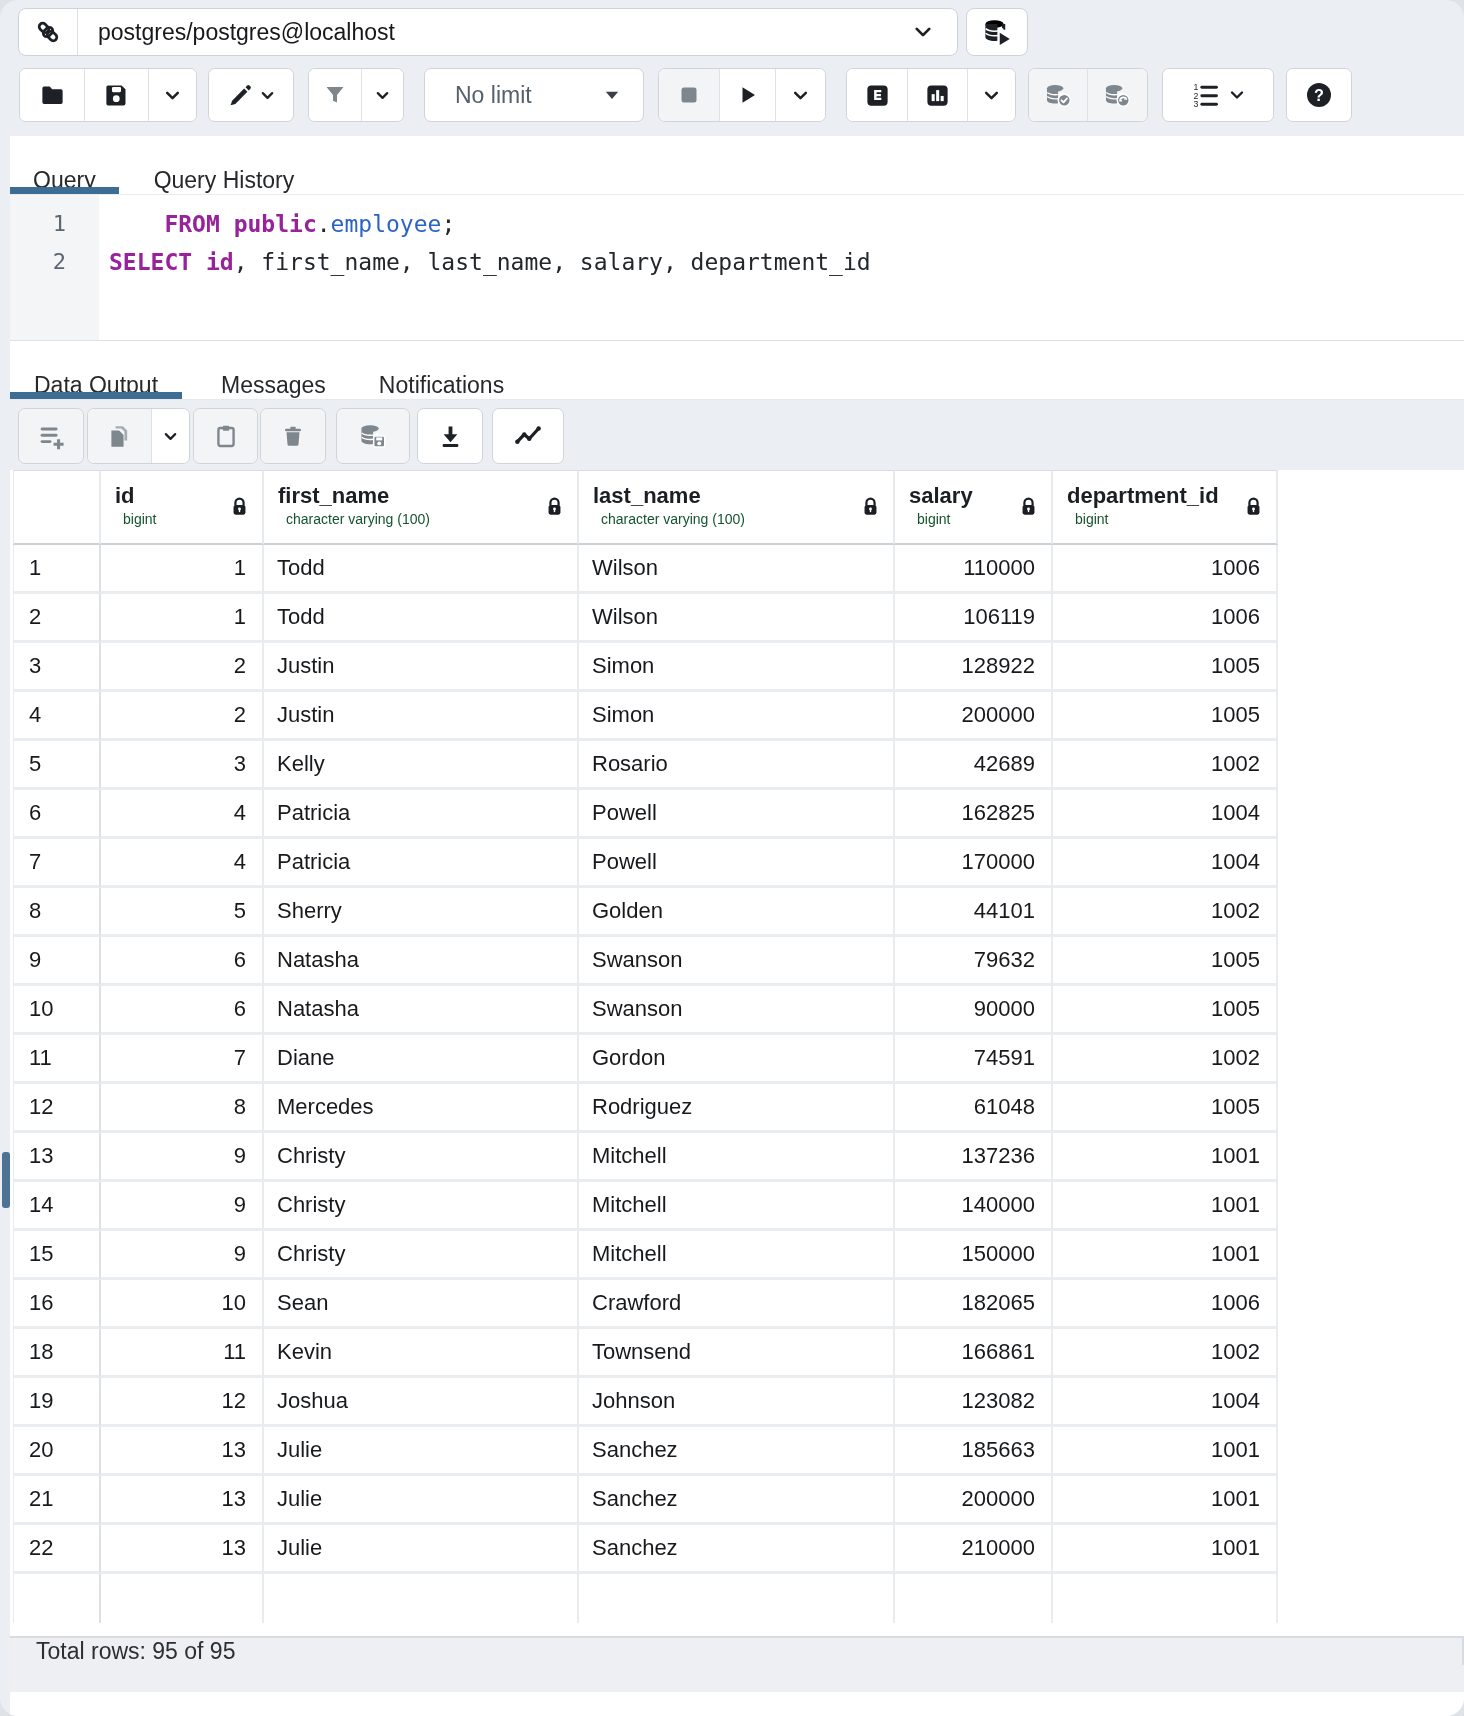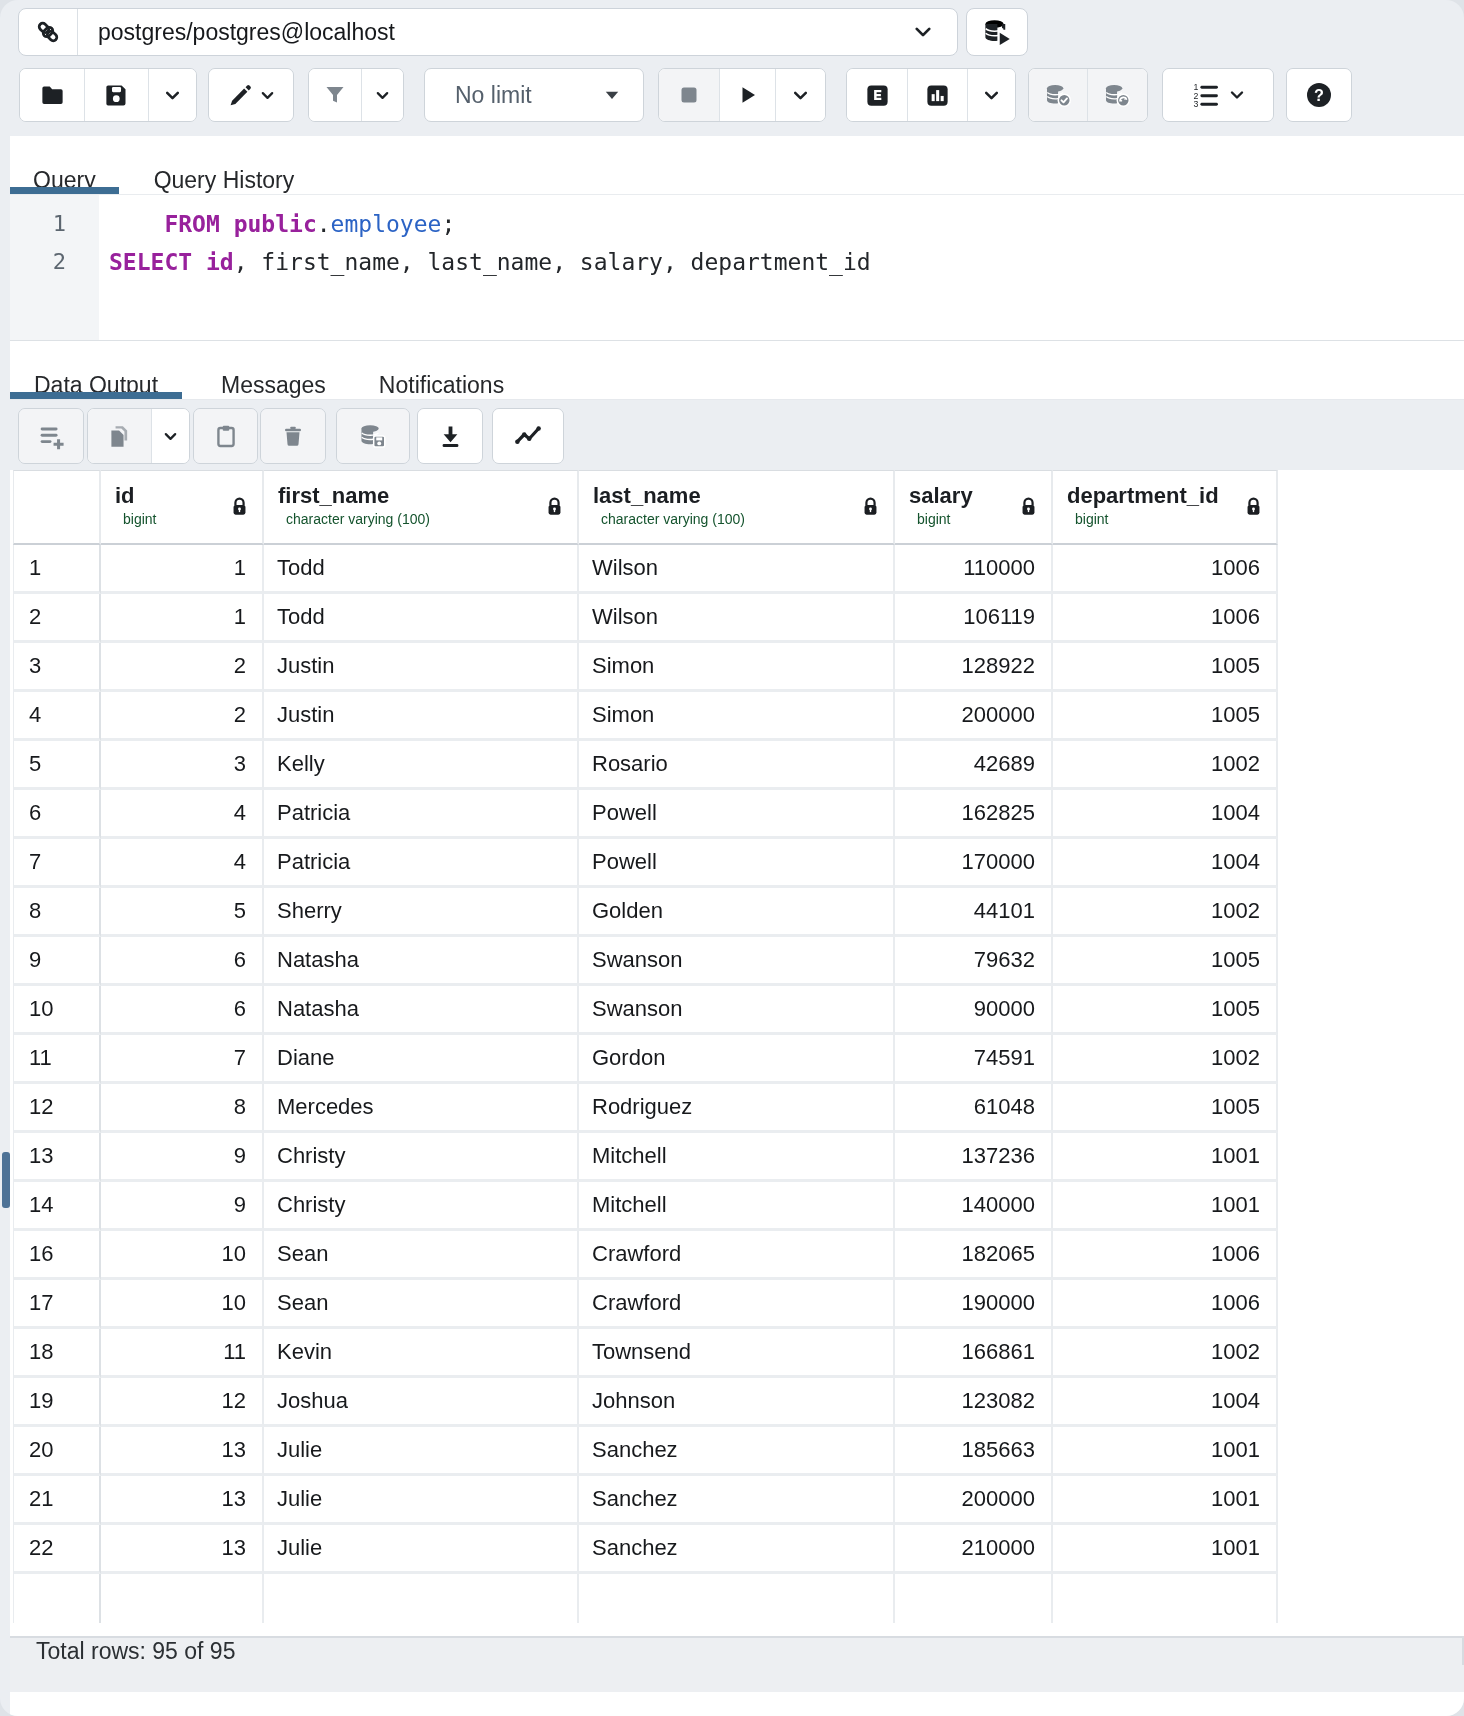--- a/index.html
+++ b/index.html
@@ -553,33 +553,33 @@
           </tr>
           <tr>
             <td class="rownum">14</td>
             <td class="al-right">9</td>
             <td class="al-left">Christy</td>
             <td class="al-left">Mitchell</td>
             <td class="al-right">140000</td>
             <td class="al-right">1001</td>
           </tr>
           <tr>
+            <td class="rownum">15</td>
+            <td class="al-right">9</td>
+            <td class="al-left">Christy</td>
+            <td class="al-left">Mitchell</td>
+            <td class="al-right">150000</td>
+            <td class="al-right">1001</td>
+          </tr>
+          <tr>
             <td class="rownum">16</td>
             <td class="al-right">10</td>
             <td class="al-left">Sean</td>
             <td class="al-left">Crawford</td>
             <td class="al-right">182065</td>
-            <td class="al-right">1006</td>
-          </tr>
-          <tr>
-            <td class="rownum">17</td>
-            <td class="al-right">10</td>
-            <td class="al-left">Sean</td>
-            <td class="al-left">Crawford</td>
-            <td class="al-right">190000</td>
             <td class="al-right">1006</td>
           </tr>
           <tr>
             <td class="rownum">18</td>
             <td class="al-right">11</td>
             <td class="al-left">Kevin</td>
             <td class="al-left">Townsend</td>
             <td class="al-right">166861</td>
             <td class="al-right">1002</td>
           </tr>

